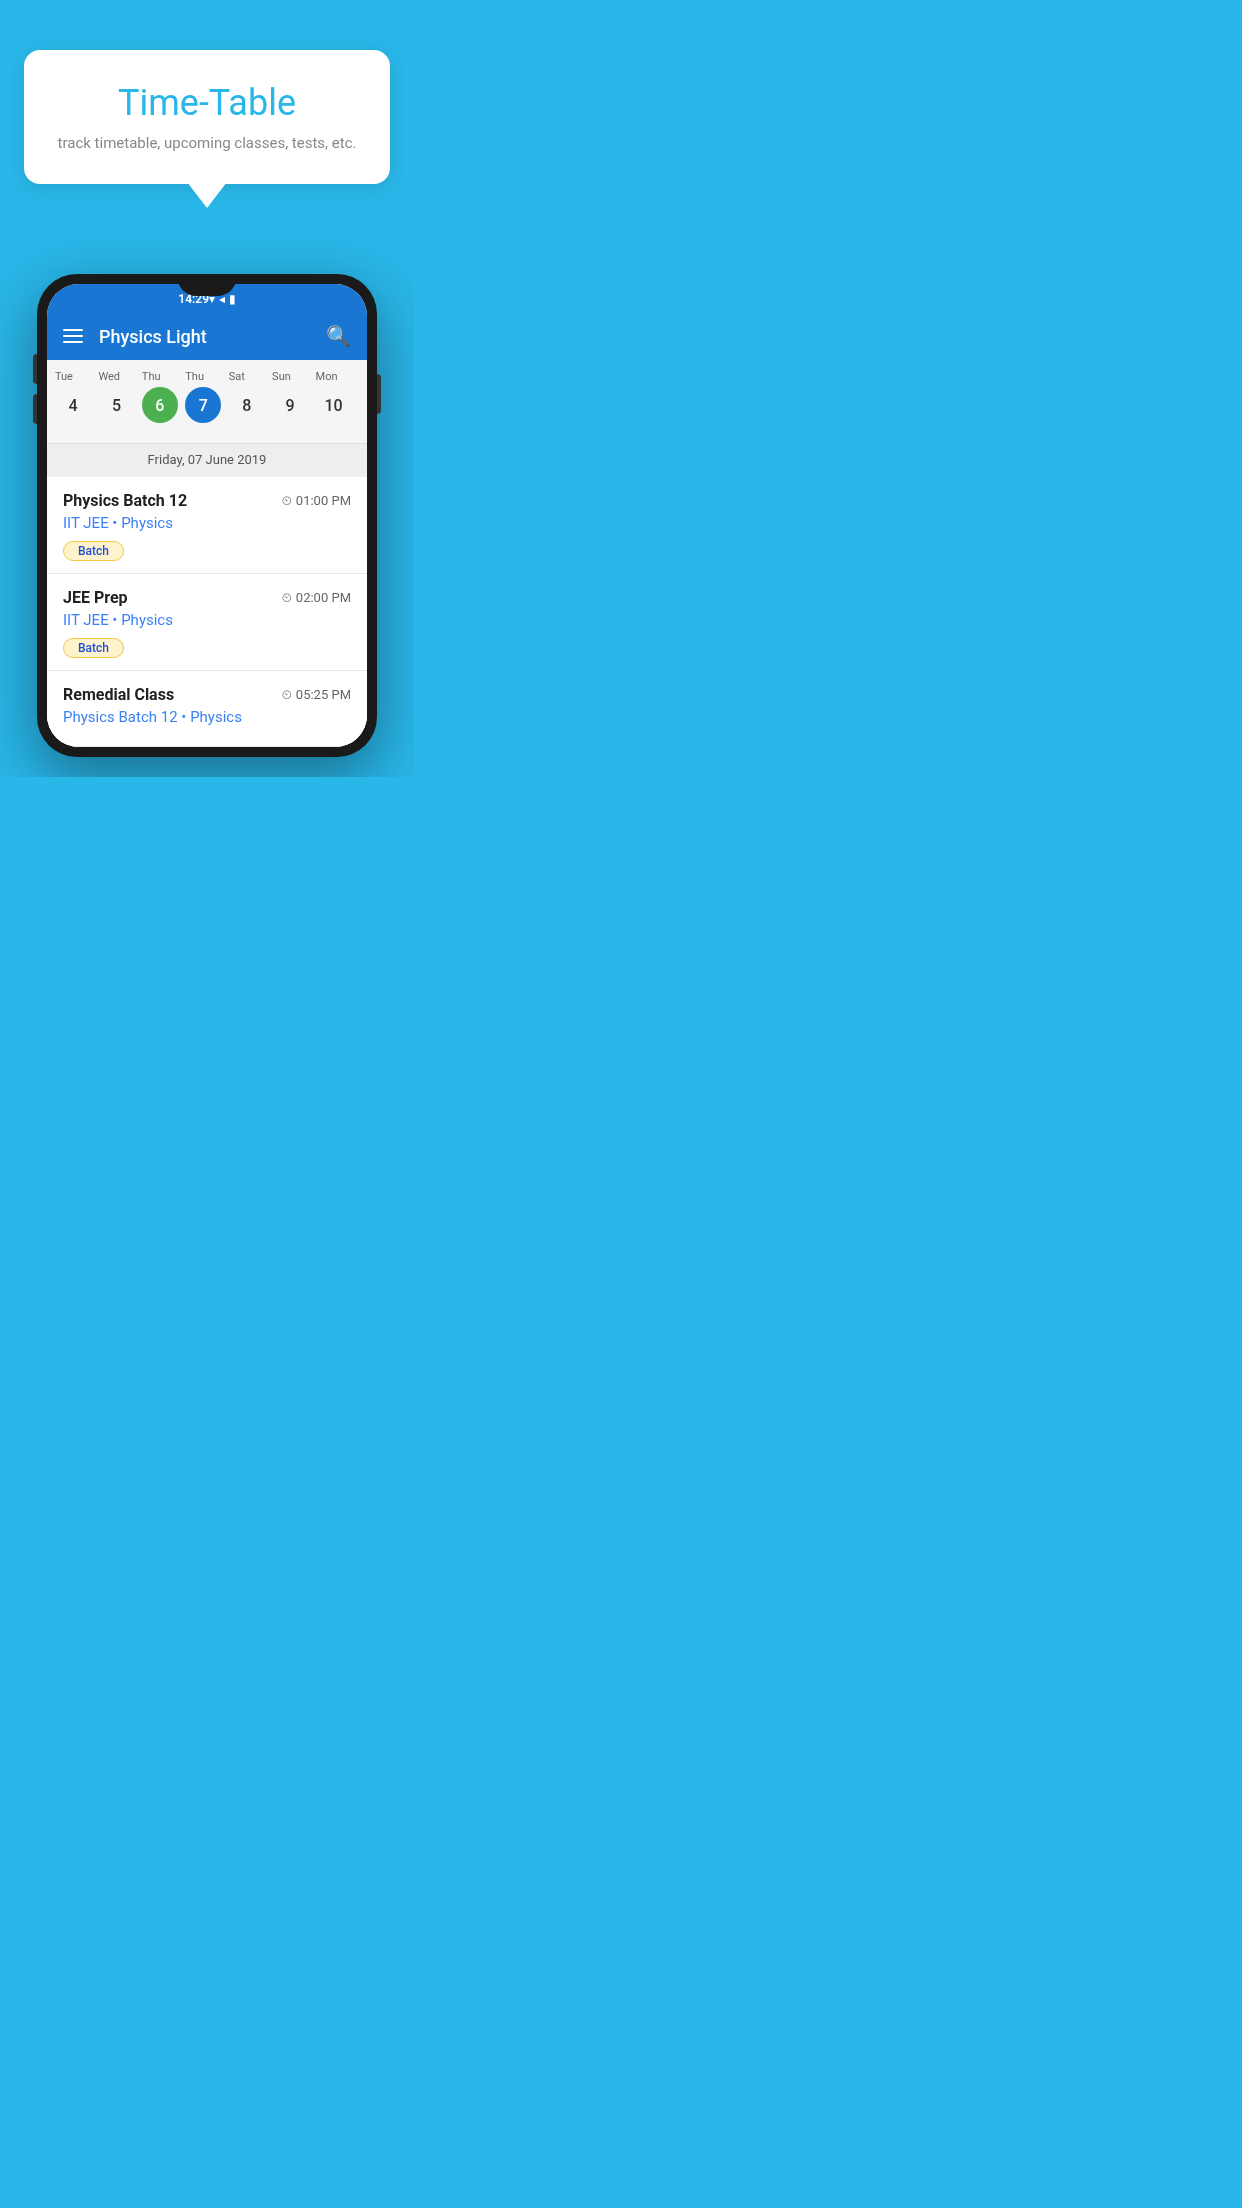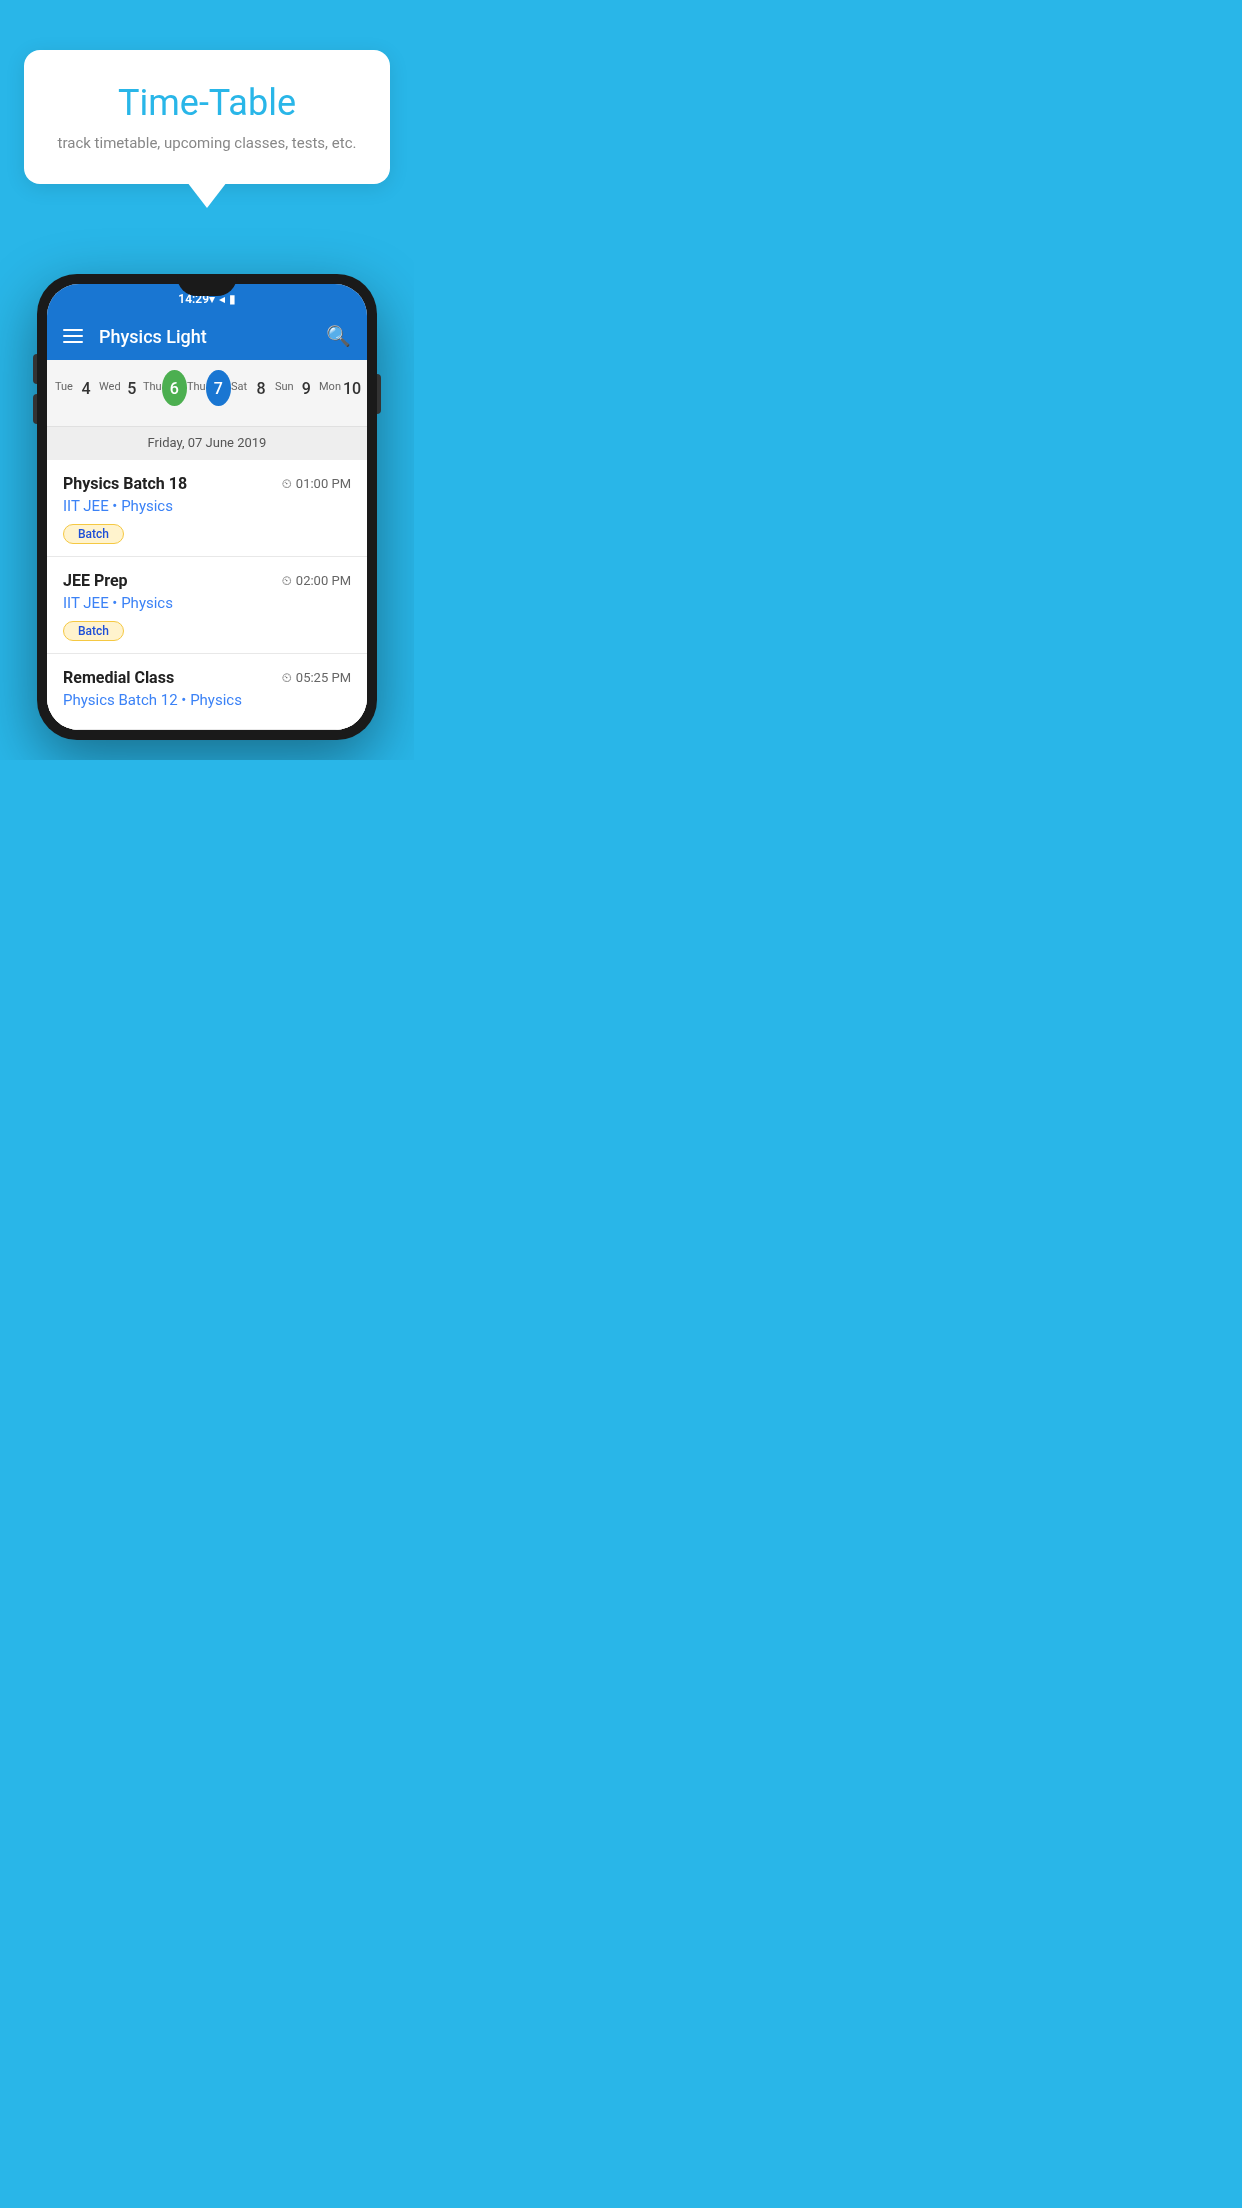--- a/index.html
+++ b/index.html
@@ -169,21 +169,21 @@
 
     .days-row {
       display: flex;
       justify-content: space-around;
       padding: 0 8px;
       margin-bottom: 6px;
     }
 
     .day-col {
       display: flex;
-      align-items: center;
+      flex-direction: column;
       width: 44px;
     }
 
     .day-name {
       font-size: 11px;
       color: #666;
       margin-bottom: 4px;
     }
 
     .day-number {
@@ -356,21 +356,21 @@
               <div class="day-name">Mon</div>
               <div class="day-number">10</div>
             </div>
           </div>
         <div class="selected-date-label">Friday, 07 June 2019</div>
       </div>
 
       <div class="schedule-list">
 
       <div class="schedule-item"><div class="schedule-item-header">
-              <div class="item-title">Physics Batch 18</div>
+              <div class="item-title">Physics Batch 12</div>
               <div class="item-time"><span>⏲</span> 01:00 PM</div>
             </div><div class="item-subtitle">IIT JEE • Physics</div><span class="batch-badge">Batch</span></div>
           <div class="schedule-item"><div class="schedule-item-header">
               <div class="item-title">JEE Prep</div>
               <div class="item-time"><span>⏲</span> 02:00 PM</div>
             </div><div class="item-subtitle">IIT JEE • Physics</div><span class="batch-badge">Batch</span></div>
           <div class="schedule-item">
             <div class="schedule-item-header">
               <div class="item-title">Remedial Class</div>
               <div class="item-time"><span>⏲</span> 05:25 PM</div>

